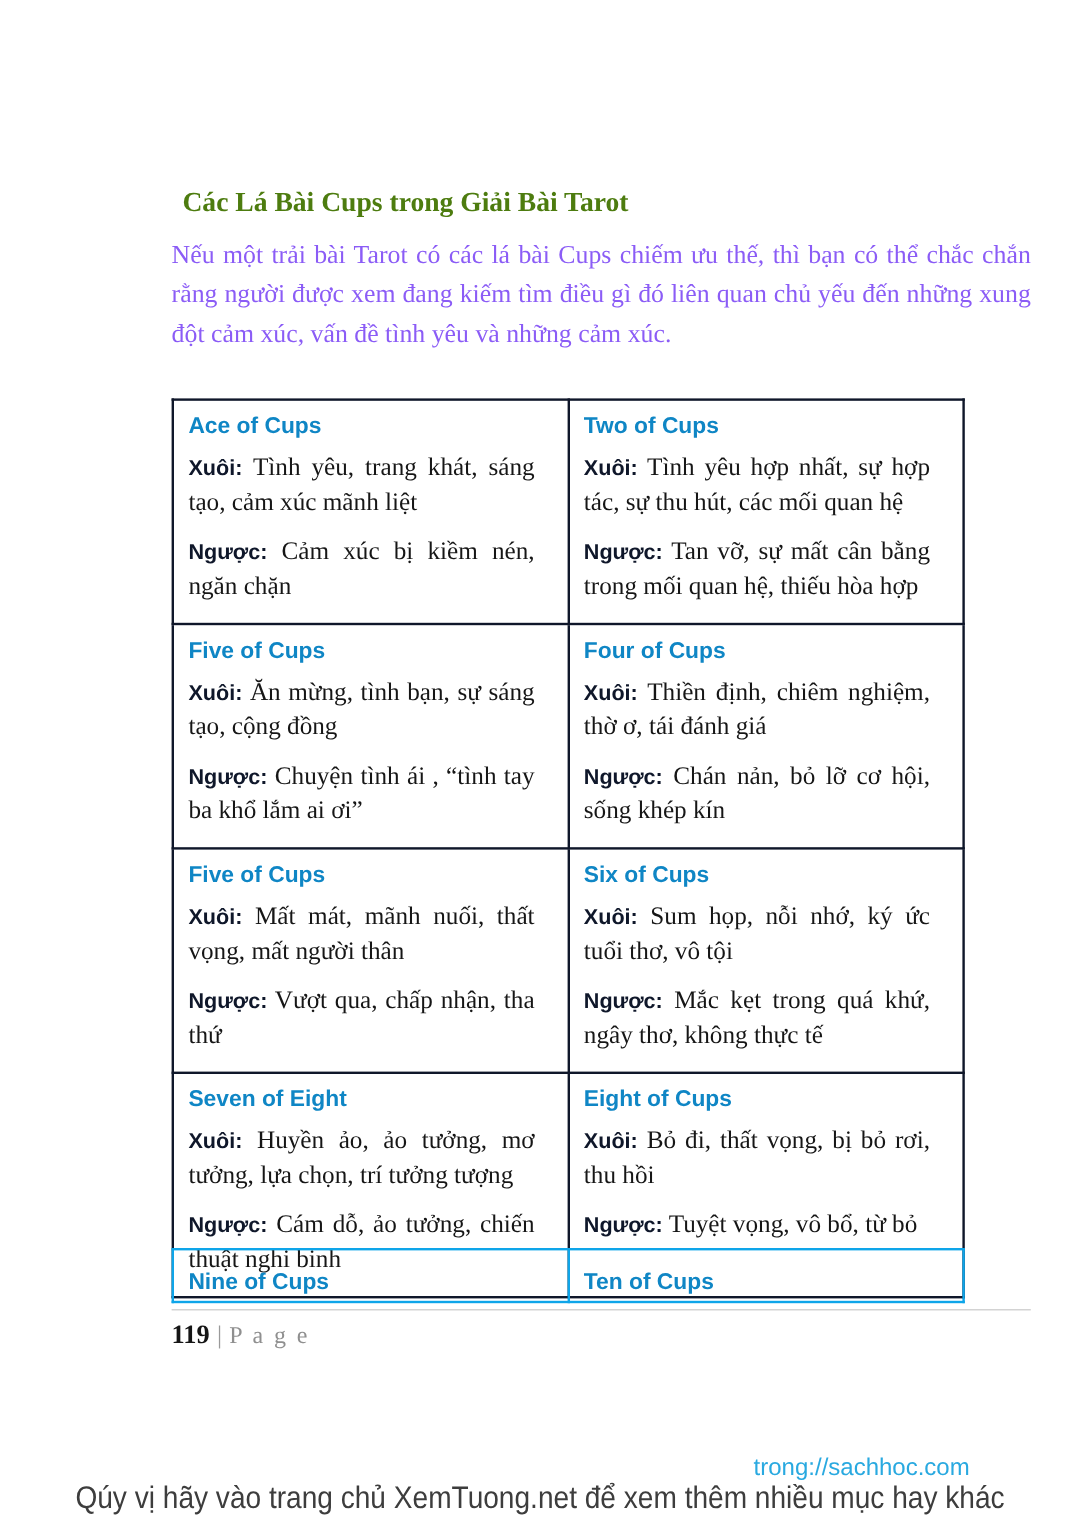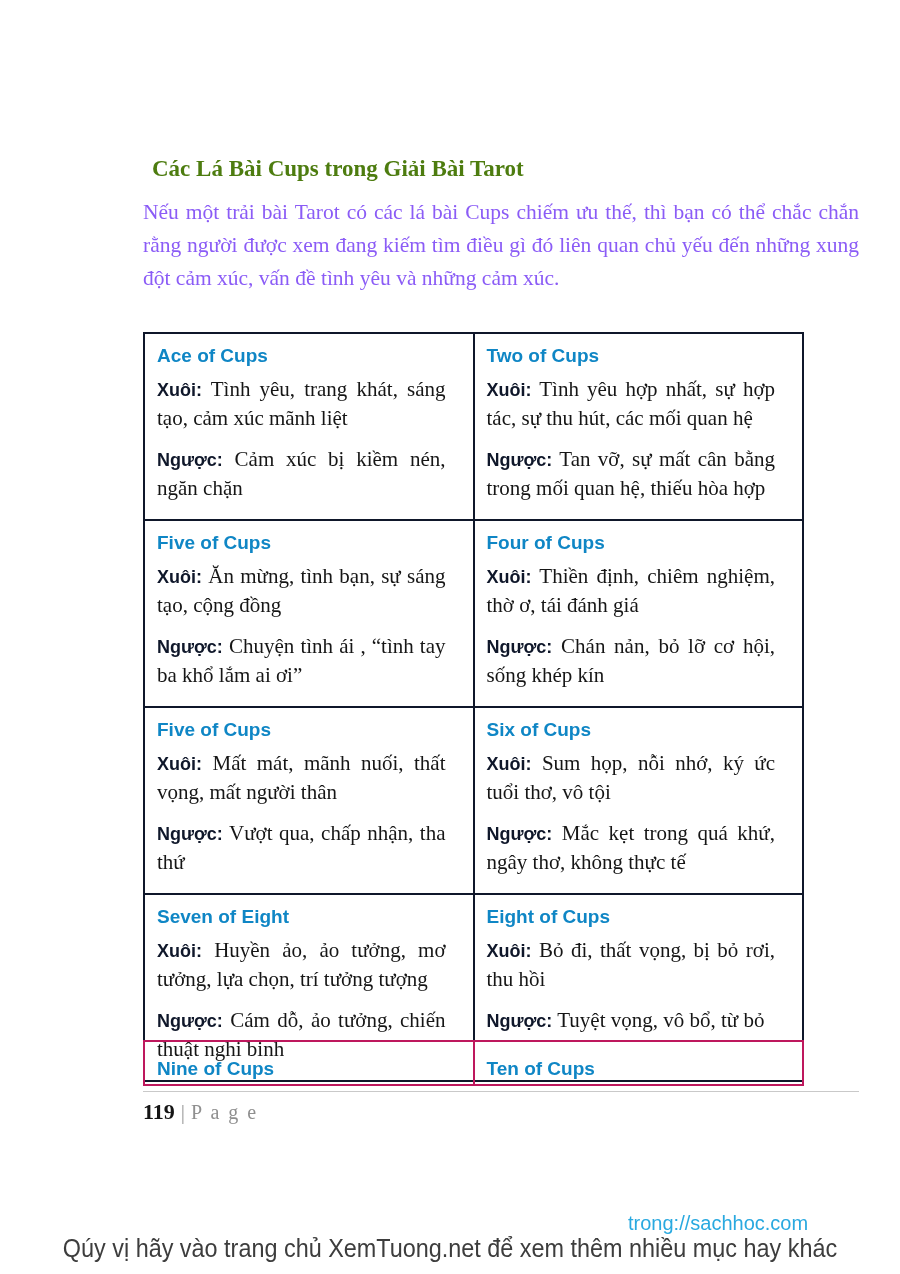--- a/index.html
+++ b/index.html
@@ -44,21 +44,21 @@
   }
   .kw{
     font-family:"Liberation Sans", sans-serif;
     font-weight:bold;font-size:18px;color:#0f172a;
   }
   .mini-table{
     position:absolute;left:143px;top:1040px;width:661px;
     border-collapse:collapse;table-layout:fixed;z-index:1;
   }
   .mini-table td{
-    width:50%;border:2px solid #be185d;
+    width:50%;border:2px solid #0ea5e9;
     padding:16px 11px 4px 12px;height:36px;box-sizing:border-box;
     vertical-align:middle;
   }
   .mini-table .card-name{margin:0;}
   .watermark{
     position:absolute;left:80px;top:560px;width:760px;
     font-family:"Liberation Sans", sans-serif;
     font-weight:bold;font-size:106px;letter-spacing:0px;
     color:transparent;
     -webkit-text-stroke:2.5px #b4b4b4;

